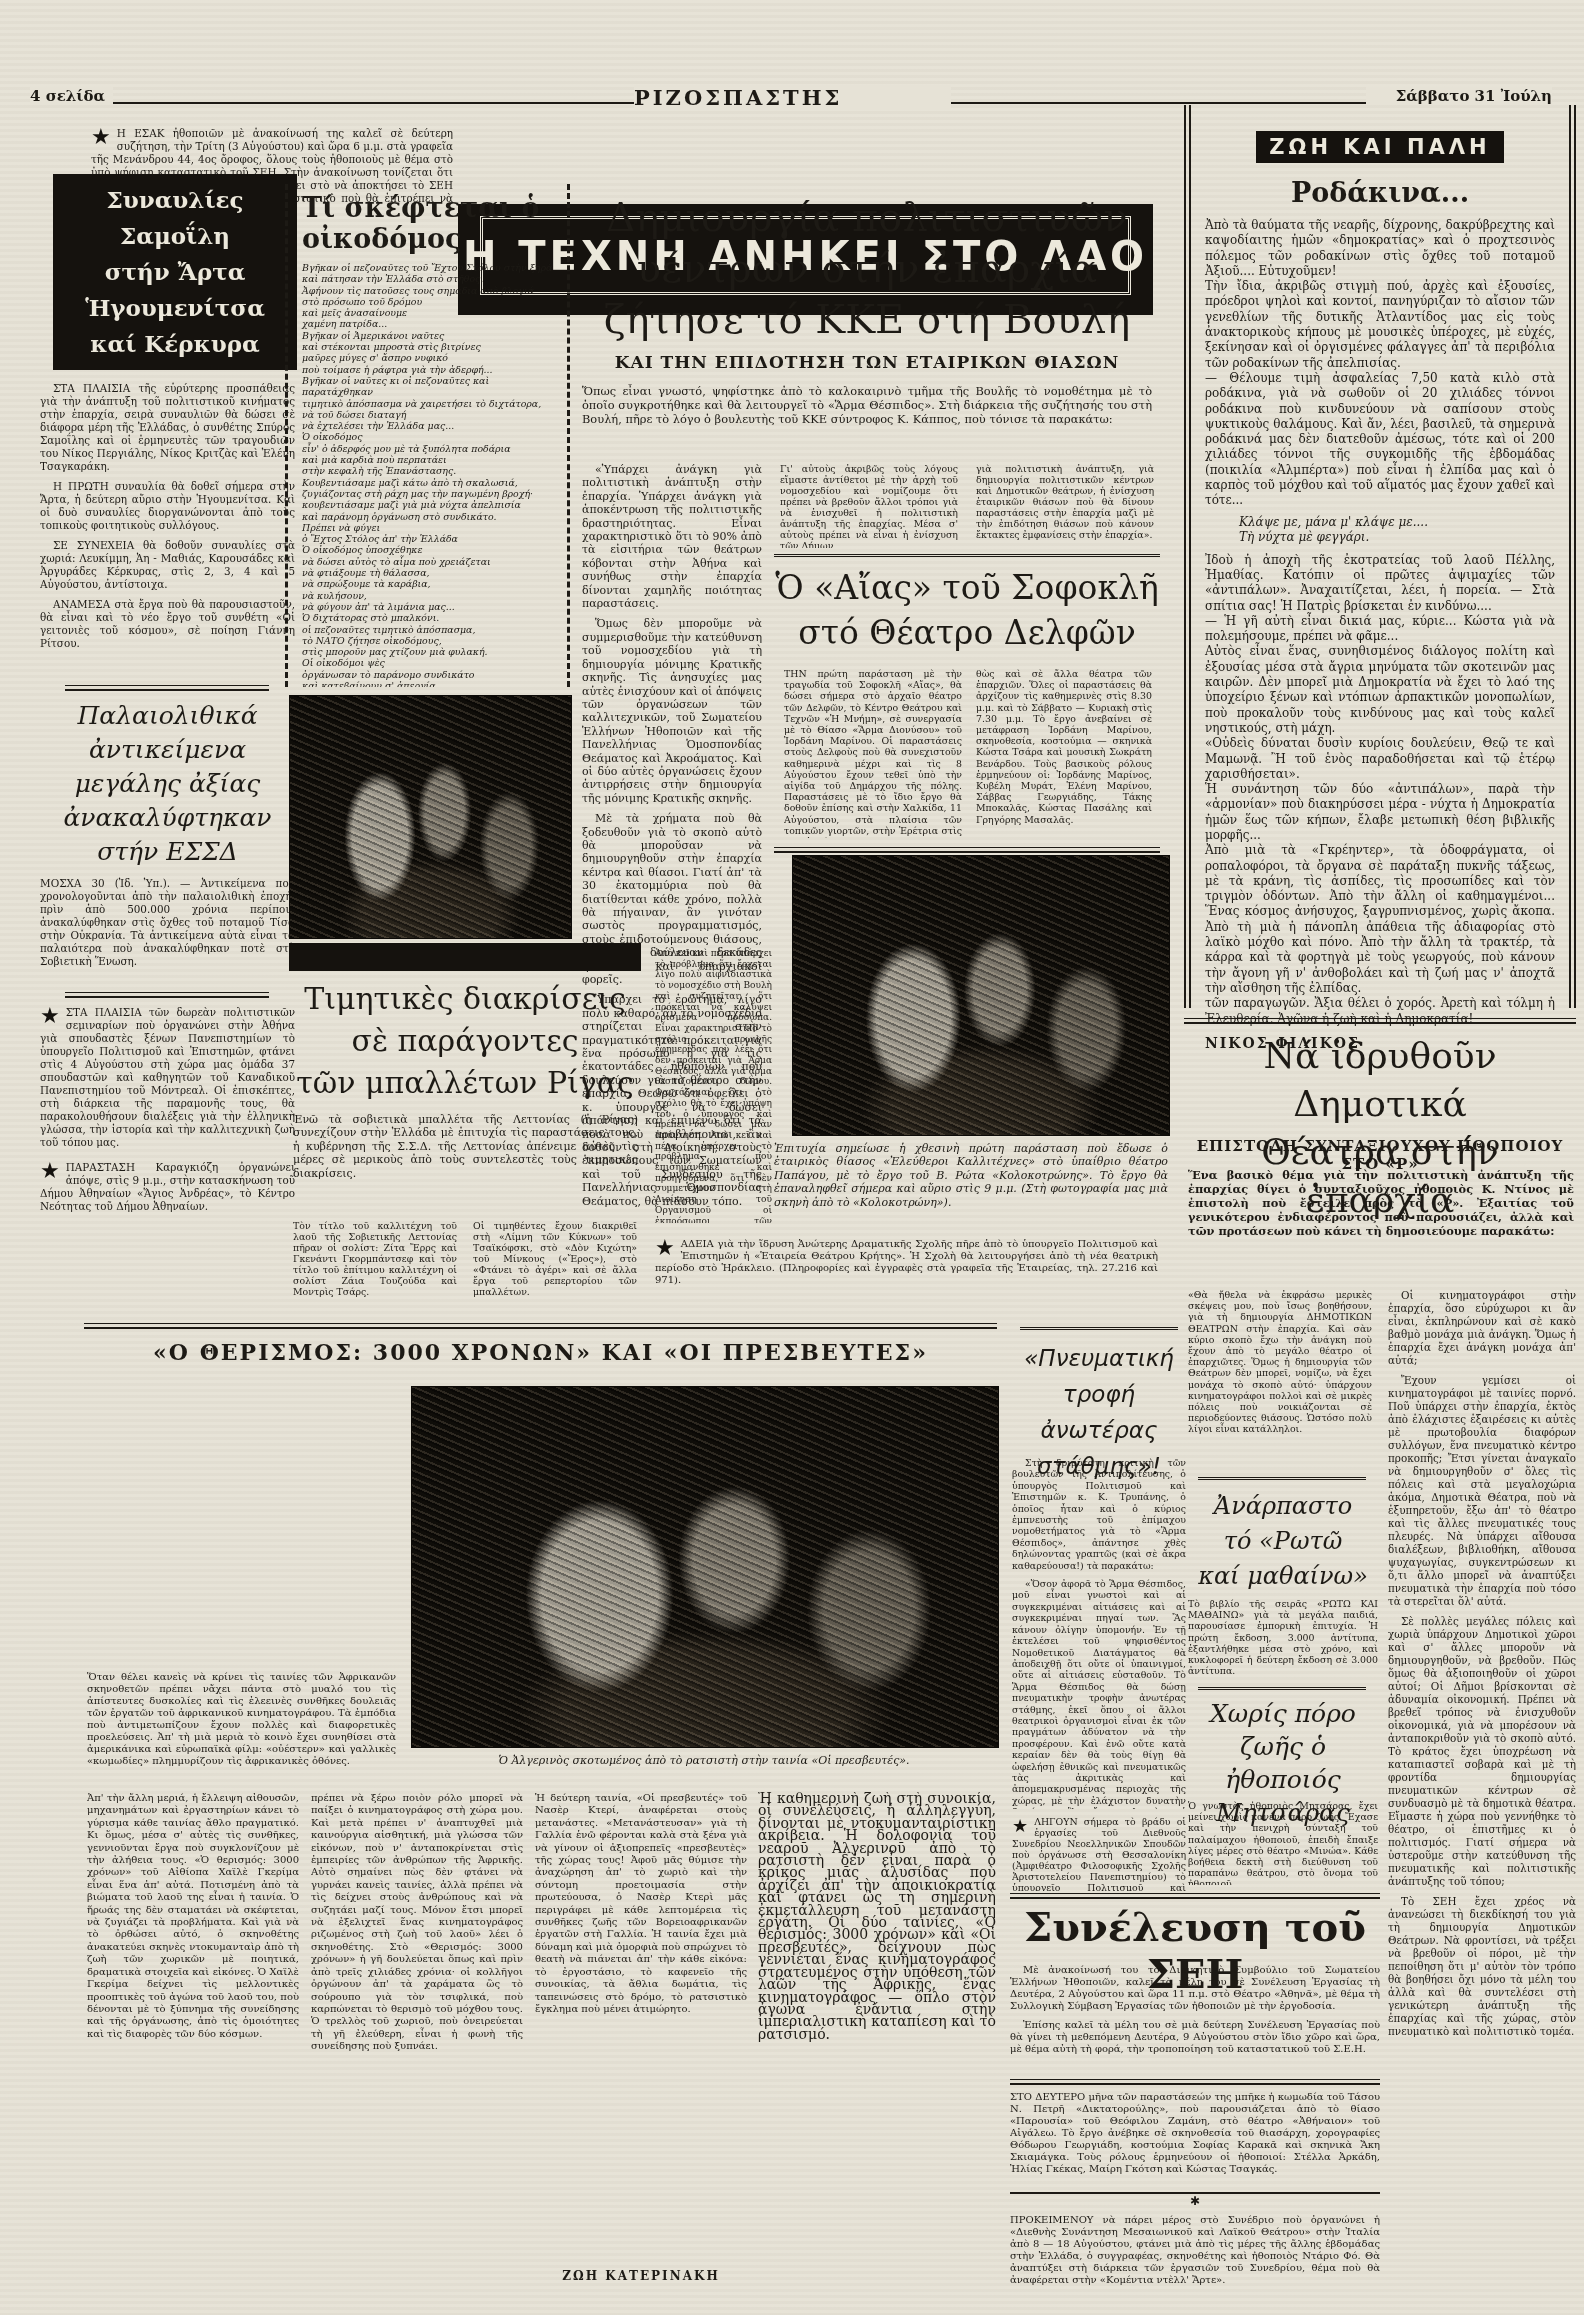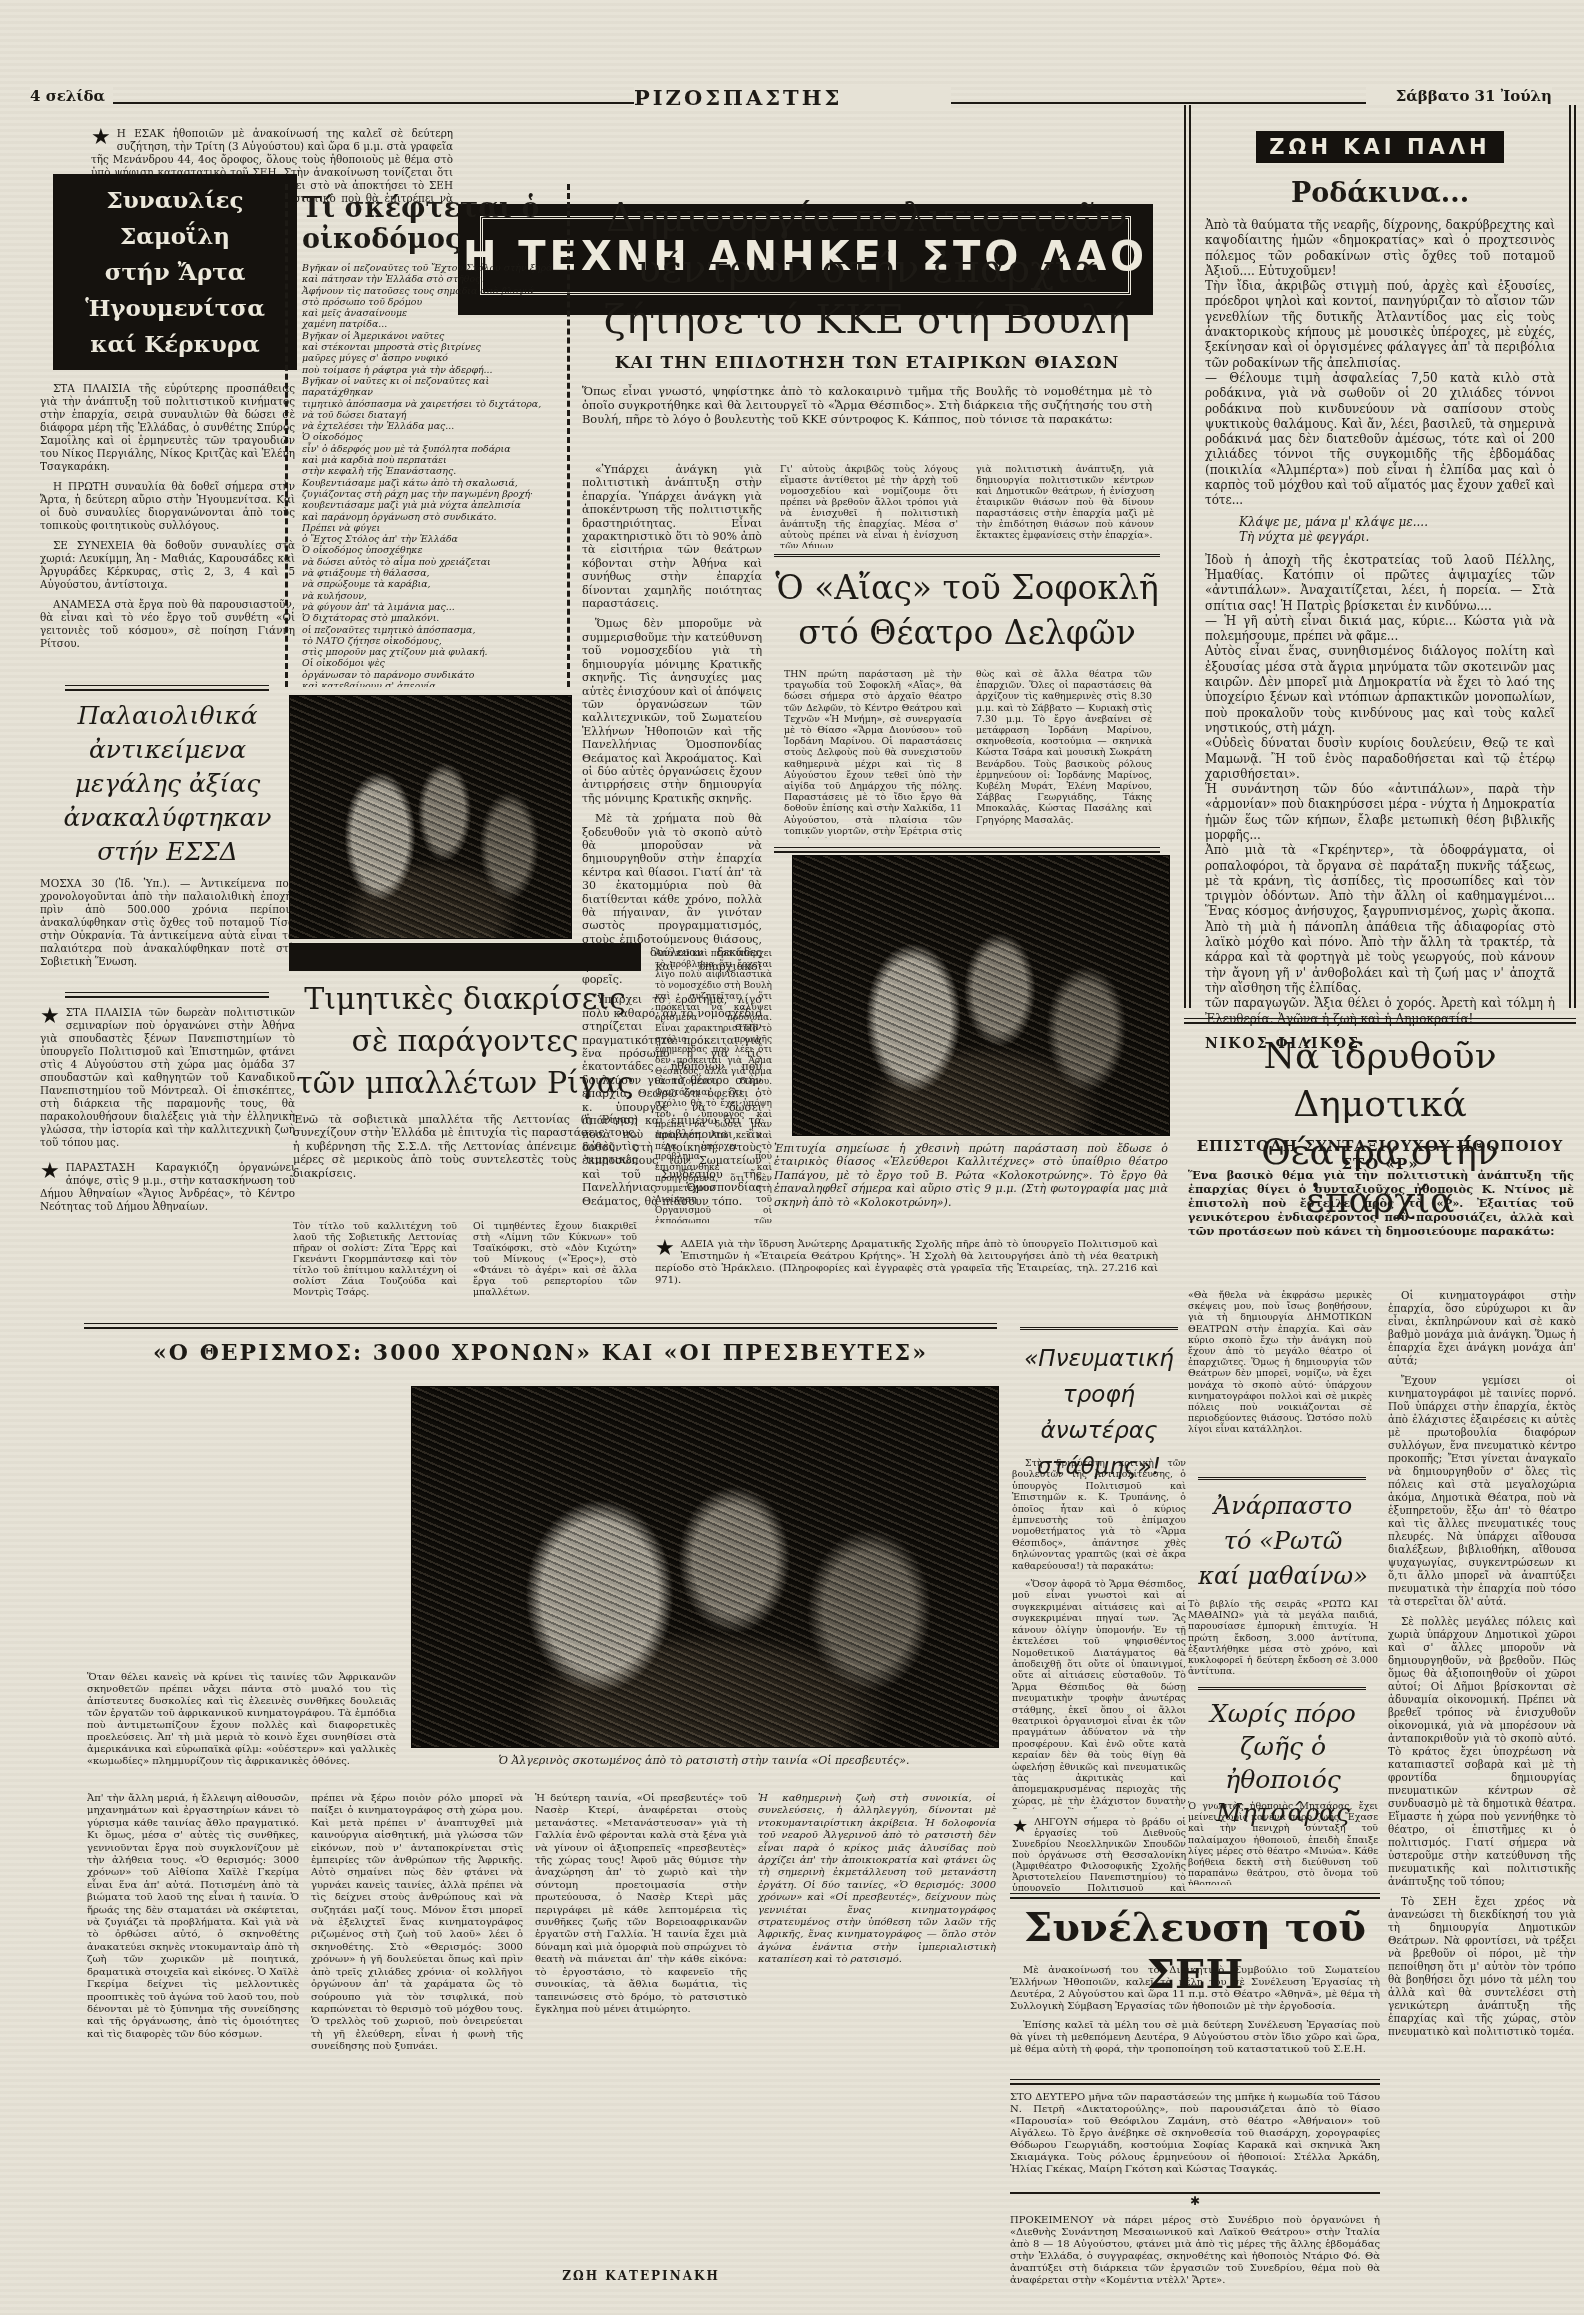--- a/index.html
+++ b/index.html
@@ -274,21 +274,21 @@
 
   <div class="abs col" style="left:87px;top:1792px;width:212px;height:511px;font-size:10px;line-height:12.4px;">
     <span>Ἀπ' τὴν ἄλλη μεριά, ἡ ἔλλειψη αἰθουσῶν, μηχανημάτων καὶ ἐργαστηρίων κάνει τὸ γύρισμα κάθε ταινίας ἄθλο πραγματικό. Κι ὅμως, μέσα σ' αὐτὲς τὶς συνθῆκες, γεννιοῦνται ἔργα ποὺ συγκλονίζουν μὲ τὴν ἀλήθεια τους. «Ὁ θερισμός: 3000 χρόνων» τοῦ Αἰθίοπα Χαϊλὲ Γκερίμα εἶναι ἕνα ἀπ' αὐτά. Ποτισμένη ἀπὸ τὰ βιώματα τοῦ λαοῦ της εἶναι ἡ ταινία. Ὁ ἥρωάς της δὲν σταματάει νὰ σκέφτεται, νὰ ζυγιάζει τὰ προβλήματα. Καὶ γιὰ νὰ τὸ ὀρθώσει αὐτό, ὁ σκηνοθέτης ἀνακατεύει σκηνὲς ντοκυμανταὶρ ἀπὸ τὴ ζωὴ τῶν χωρικῶν μὲ ποιητικά, δραματικὰ στοιχεῖα καὶ εἰκόνες. Ὁ Χαϊλὲ Γκερίμα δείχνει τὶς μελλοντικὲς προοπτικὲς τοῦ ἀγώνα τοῦ λαοῦ του, ποὺ δένονται μὲ τὸ ξύπνημα τῆς συνείδησης καὶ τῆς ὀργάνωσης, ἀπὸ τὶς ὁμοιότητες καὶ τὶς διαφορὲς τῶν δύο κόσμων.</span>
   </div>
   <div class="abs col" style="left:311px;top:1792px;width:212px;height:511px;font-size:10px;line-height:12.4px;">
     <span>πρέπει νὰ ξέρω ποιὸν ρόλο μπορεῖ νὰ παίξει ὁ κινηματογράφος στὴ χώρα μου. Καὶ μετὰ πρέπει ν' ἀναπτυχθεῖ μιὰ καινούργια αἰσθητική, μιὰ γλώσσα τῶν εἰκόνων, ποὺ ν' ἀνταποκρίνεται στὶς ἐμπειρίες τῶν ἀνθρώπων τῆς Ἀφρικῆς. Αὐτὸ σημαίνει πὼς δὲν φτάνει νὰ γυρνάει κανεὶς ταινίες, ἀλλὰ πρέπει νὰ τὶς δείχνει στοὺς ἀνθρώπους καὶ νὰ συζητάει μαζί τους. Μόνον ἔτσι μπορεῖ νὰ ἐξελιχτεῖ ἕνας κινηματογράφος ριζωμένος στὴ ζωὴ τοῦ λαοῦ» λέει ὁ σκηνοθέτης. Στὸ «Θερισμός: 3000 χρόνων» ἡ γῆ δουλεύεται ὅπως καὶ πρὶν ἀπὸ τρεῖς χιλιάδες χρόνια· οἱ κολλῆγοι ὀργώνουν ἀπ' τὰ χαράματα ὣς τὸ σούρουπο γιὰ τὸν τσιφλικά, ποὺ καρπώνεται τὸ θερισμὸ τοῦ μόχθου τους. Ὁ τρελλὸς τοῦ χωριοῦ, ποὺ ὀνειρεύεται τὴ γῆ ἐλεύθερη, εἶναι ἡ φωνὴ τῆς συνείδησης ποὺ ξυπνάει.</span>
   </div>
   <div class="abs col" style="left:535px;top:1792px;width:212px;height:465px;font-size:10px;line-height:12.4px;">
     <span>Ἡ δεύτερη ταινία, «Οἱ πρεσβευτές» τοῦ Νασὲρ Κτερί, ἀναφέρεται στοὺς μετανάστες. «Μετανάστευσαν» γιὰ τὴ Γαλλία ἑνῶ φέρονται καλὰ στὰ ξένα γιὰ νὰ γίνουν οἱ ἀξιοπρεπεῖς «πρεσβευτὲς» τῆς χώρας τους! Ἀφοῦ μᾶς θύμισε τὴν ἀναχώρηση ἀπ' τὸ χωριὸ καὶ τὴν σύντομη προετοιμασία στὴν πρωτεύουσα, ὁ Νασὲρ Κτερὶ μᾶς περιγράφει μὲ κάθε λεπτομέρεια τὶς συνθῆκες ζωῆς τῶν Βορειοαφρικανῶν ἐργατῶν στὴ Γαλλία. Ἡ ταινία ἔχει μιὰ δύναμη καὶ μιὰ ὀμορφιὰ ποὺ σπρώχνει τὸ θεατὴ νὰ πιάνεται ἀπ' τὴν κάθε εἰκόνα: τὸ ἐργοστάσιο, τὸ καφενεῖο τῆς συνοικίας, τὰ ἄθλια δωμάτια, τὶς ταπεινώσεις στὸ δρόμο, τὸ ρατσιστικὸ ἔγκλημα ποὺ μένει ἀτιμώρητο.</span>
   </div>
-  <div class="abs col" style="left:758px;top:1792px;width:238px;height:511px;font-size:10px;line-height:12.4px;font-style:italic;">
+  <div class="abs col" style="left:758px;top:1792px;width:238px;height:511px;font-size:14px;line-height:12.4px;">
     <span>Ἡ καθημερινὴ ζωὴ στὴ συνοικία, οἱ συνελεύσεις, ἡ ἀλληλεγγύη, δίνονται μὲ ντοκυμανταιρίστικη ἀκρίβεια. Ἡ δολοφονία τοῦ νεαροῦ Ἀλγερινοῦ ἀπὸ τὸ ρατσιστὴ δὲν εἶναι παρὰ ὁ κρίκος μιᾶς ἁλυσίδας ποὺ ἀρχίζει ἀπ' τὴν ἀποικιοκρατία καὶ φτάνει ὣς τὴ σημερινὴ ἐκμετάλλευση τοῦ μετανάστη ἐργάτη. Οἱ δύο ταινίες, «Ὁ θερισμός: 3000 χρόνων» καὶ «Οἱ πρεσβευτές», δείχνουν πὼς γεννιέται ἕνας κινηματογράφος στρατευμένος στὴν ὑπόθεση τῶν λαῶν τῆς Ἀφρικῆς, ἕνας κινηματογράφος — ὅπλο στὸν ἀγώνα ἐνάντια στὴν ἰμπεριαλιστικὴ καταπίεση καὶ τὸ ρατσισμό.</span>
   </div>
   <div class="abs sig" style="left:535px;top:2269px;width:212px;text-align:center;font-size:12px;">ΖΩΗ ΚΑΤΕΡΙΝΑΚΗ</div>
 
   <div class="abs rule-thin" style="left:1020px;top:1327px;width:158px;"></div>
   <div class="abs it" style="left:1012px;top:1340px;width:174px;text-align:center;font-size:23px;line-height:36px;font-family:'DejaVu Sans','Liberation Sans',sans-serif;">
       <div class="pn-line">«Πνευματική</div>
       <div class="pn-line">τροφή ἀνωτέρας</div>
       <div class="pn-line">στάθμης»!</div>
     </div>

